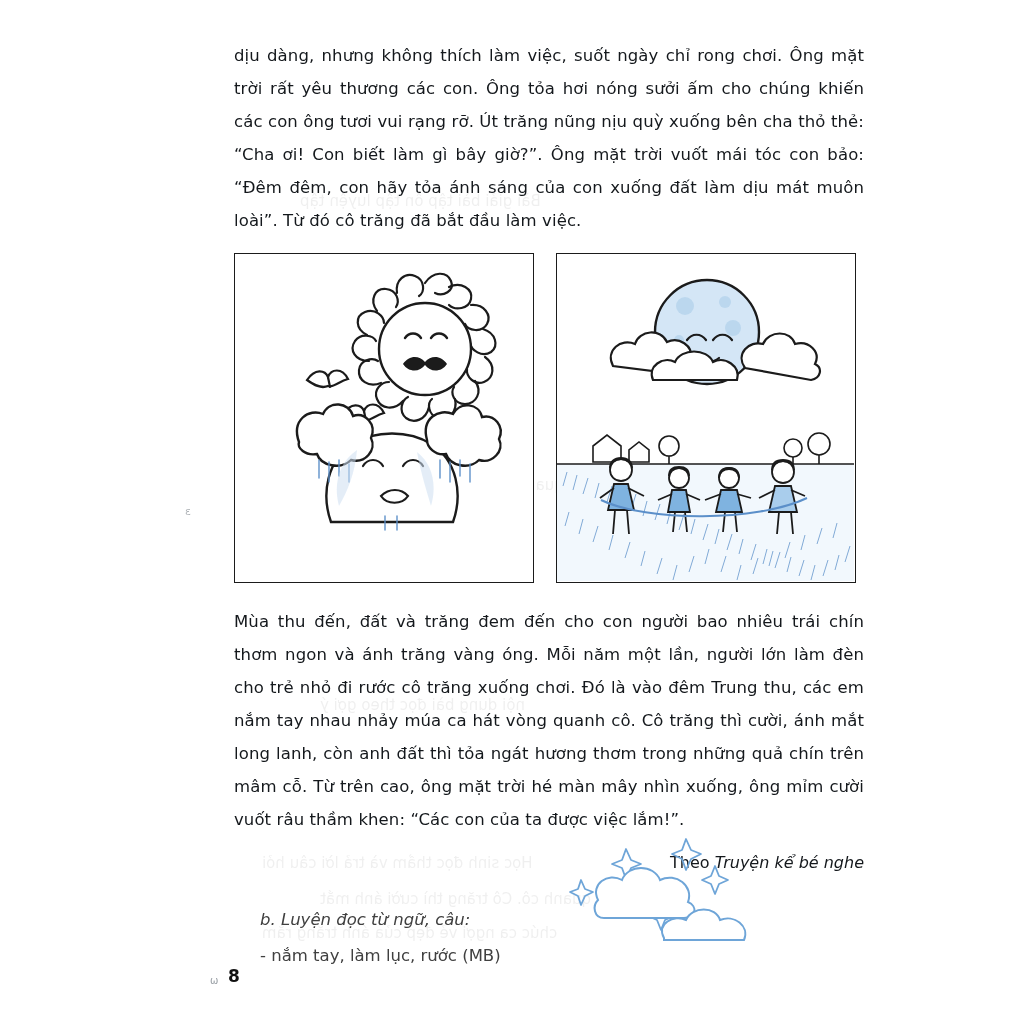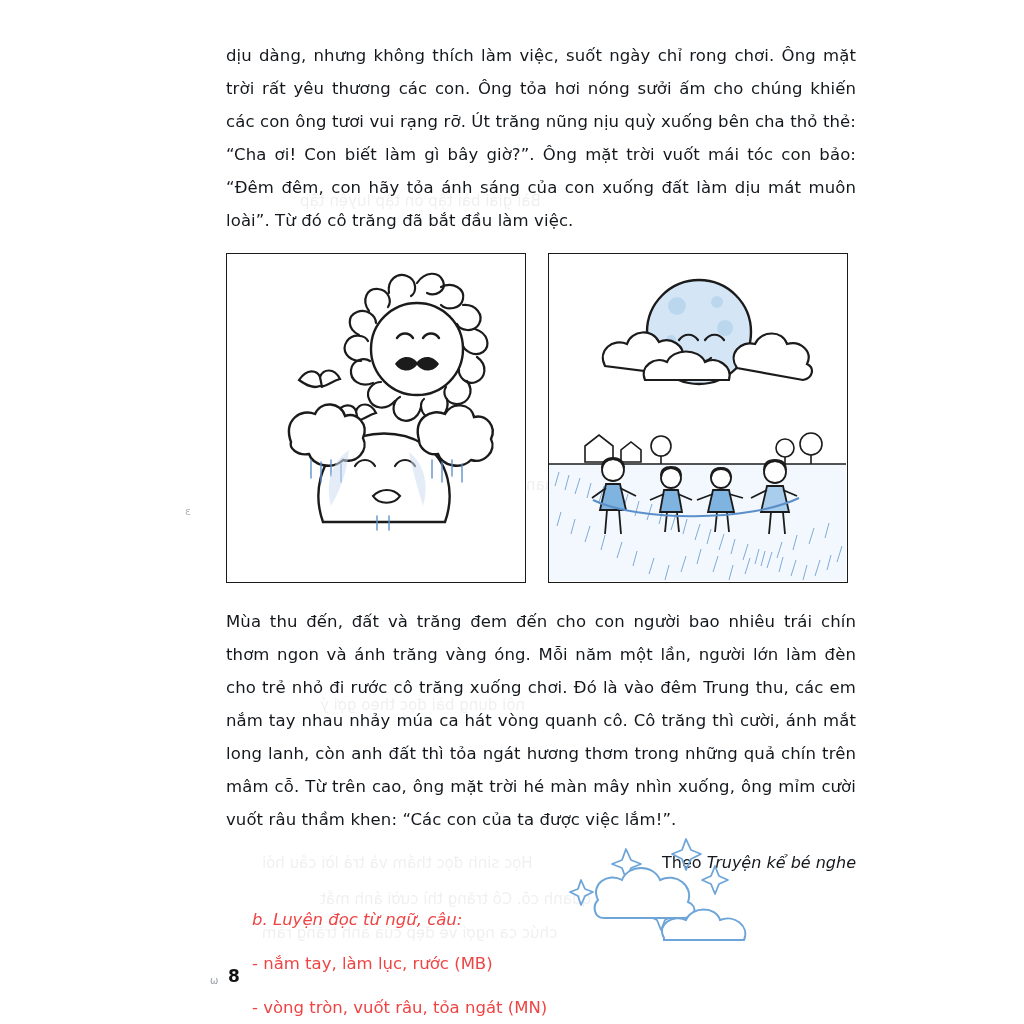--- a/index.html
+++ b/index.html
@@ -30,21 +30,21 @@
     font-family: "DejaVu Sans", sans-serif;
     font-size: 15px;
     line-height: 30px;
     transform: scaleX(-1);
     pointer-events: none;
     white-space: nowrap;
   }
 
   .content {
     position: absolute;
-    left: 226px;
+    left: 234px;
     top: 22px;
     width: 630px;
   }
 
   .para {
     font-size: 16.5px;
     line-height: 33px;
     color: #14181c;
     text-align: justify;
     letter-spacing: 0.1px;
@@ -71,24 +71,24 @@
     text-align: right;
     font-size: 16px;
     color: #14181c;
   }
   .attrib i { }
 
   .section-b {
     margin-top: 30px;
     font-size: 16.5px;
     line-height: 36px;
-    color: #ef4444;
+    color: #404040;
   }
   .section-b .sb-head { font-style: italic; padding-left: 26px; }
-  .section-b .sb-item { padding-left: 26px; margin-top: 8px; }
+  .section-b .sb-item { padding-left: 26px; }
 
   .page-number {
     position: absolute;
     left: 228px;
     top: 966px;
     font-size: 17px;
     font-weight: bold;
     color: #111;
   }
   .page-number-mark {
@@ -305,21 +305,20 @@
 
     <p class="para after-figs">Mùa thu đến, đất và trăng đem đến cho con người bao nhiêu trái chín thơm ngon và ánh trăng vàng óng. Mỗi năm một lần, người lớn làm đèn cho trẻ nhỏ đi rước cô trăng xuống chơi. Đó là vào đêm Trung thu, các em nắm tay nhau nhảy múa ca hát vòng quanh cô. Cô trăng thì cười, ánh mắt long lanh, còn anh đất thì tỏa ngát hương thơm trong những quả chín trên mâm cỗ. Từ trên cao, ông mặt trời hé màn mây nhìn xuống, ông mỉm cười vuốt râu thầm khen: “Các con của ta được việc lắm!”.</p>
 
     <div class="attrib">
       <span>Theo </span><i>Truyện kể bé nghe</i>
     </div>
 
     <div class="section-b">
       <div class="sb-head">b. Luyện đọc từ ngữ, câu:</div>
       <div class="sb-item">- nắm tay, làm lục, rước (MB)</div>
-      <div class="sb-item">- vòng tròn, vuốt râu, tỏa ngát (MN)</div>
     </div>
   </div>
 
   <div class="deco">
     <svg width="220" height="120" viewBox="0 0 220 120">
       <g stroke="#6ea5d8" stroke-width="1.8" fill="none" stroke-linejoin="round">
         <path d="M18,58 l8,-3 l3,-9 l4,9 l8,3 l-8,4 l-4,9 l-3,-9 z"></path>
         <path d="M60,30 l10,-4 l4,-11 l5,11 l10,4 l-10,4 l-5,11 l-4,-11 z"></path>
         <path d="M120,20 l10,-4 l4,-11 l5,11 l10,4 l-10,5 l-5,11 l-4,-11 z"></path>
         <path d="M150,46 l9,-4 l4,-10 l4,10 l9,4 l-9,4 l-4,10 l-4,-10 z"></path>

